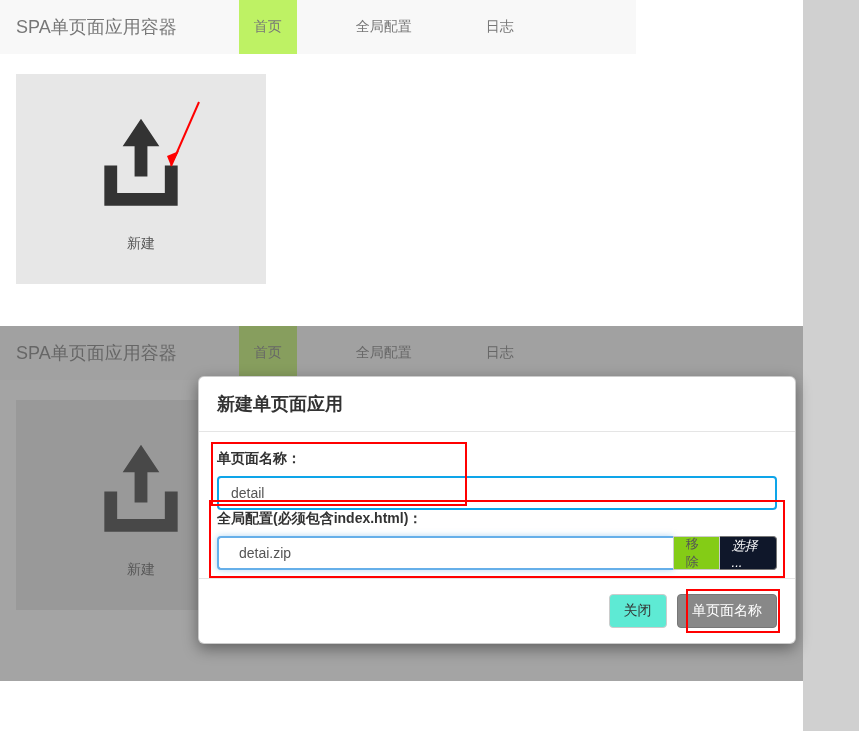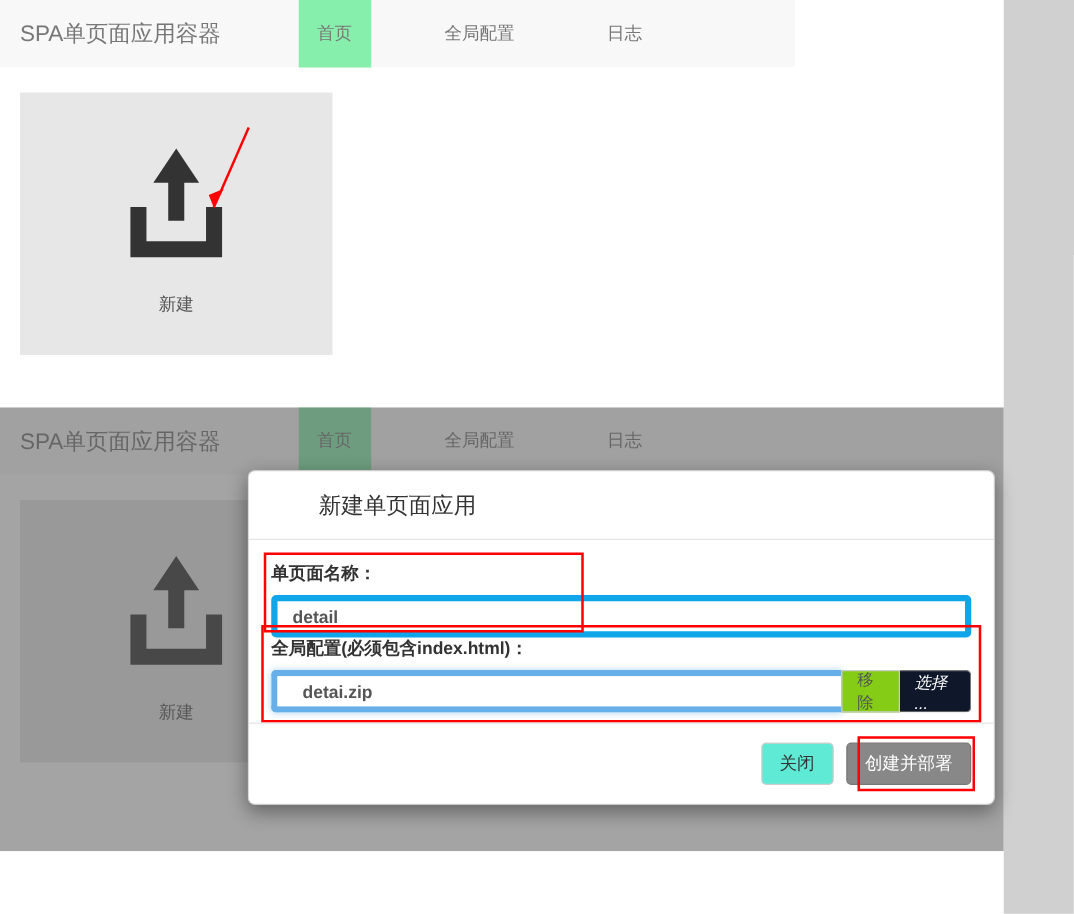--- a/index.html
+++ b/index.html
@@ -8,21 +8,21 @@
     .wrap { width: 803px; position: relative; }
     .right-gutter { position: absolute; left: 803px; top: 0; width: 56px; height: 731px; background: #d0d0d0; }
 
     .panel { background: #fff; position: relative; }
     .panel-top { margin-bottom: 12px; }
     .panel-bottom { position: relative; }
 
     .navbar { height: 54px; background: #f8f8f8; display: flex; align-items: center; padding: 0 16px; gap: 44px; }
     .navbar-brand { font-size: 18px; color: #777; font-weight: 400; margin-right: 18px; }
     .nav-item { font-size: 14px; color: #777; padding: 18px 15px; cursor: pointer; }
-    .nav-item.active { background: #86efac; text-align: right; }
+    .nav-item.active { background: #bef264; text-align: right; }
 
     .content { padding: 20px 16px 30px; background: #fff; }
 
     .tile {
       width: 250px; height: 210px; background: #e7e7e7;
       display: flex; flex-direction: column; align-items: center; justify-content: center;
       cursor: pointer; position: relative;
     }
     .tile-label { color: #555; font-size: 14px; margin-top: 20px; }
 
@@ -35,29 +35,29 @@
 
     .overlay { position: absolute; inset: 0; background: rgba(90,90,90,0.55); }
 
     .modal {
       position: absolute; left: 198px; top: 376px; width: 598px;
       background: #fff; border-radius: 6px; z-index: 10;
       box-shadow: 0 5px 15px rgba(0,0,0,0.4);
       border: 1px solid rgba(0,0,0,0.2);
     }
     .modal-header { padding: 15px 18px; border-bottom: 1px solid #e5e5e5; }
-    .modal-title { font-size: 18px; color: #333; font-weight: 400; margin-left: 38px; }
+    .modal-title { font-size: 18px; color: #333; font-weight: 700; }
     .modal-body { padding: 18px 18px 8px; }
     .modal-footer { padding: 15px 18px; border-top: 1px solid #e5e5e5; text-align: right; }
 
     .form-group { position: relative; }
     .form-label { font-size: 14px; font-weight: bold; color: #333; display: block; margin-bottom: 8px; }
     .form-control {
-      width: 100%; height: 34px; border: 5px solid #0ea5e9; border-radius: 4px;
-      padding: 0 12px; font-size: 14px; color: #555; background: #fff; font-weight: bold;
+      width: 100%; height: 34px; border: 2px solid #0ea5e9; border-radius: 4px;
+      padding: 0 12px; font-size: 14px; color: #555; background: #fff;
     }
 
     .input-group { display: flex; }
     .input-group .form-control { border-radius: 4px 0 0 4px; border-right: 0; }
     .input-addon {
       display: inline-flex; align-items: center; justify-content: center;
       height: 34px; padding: 0 12px; font-size: 13px; color: #555;
       background: #84cc16; border: 1px solid #ccc; cursor: pointer;
     }
     .input-addon.last { border-radius: 0 4px 4px 0; background: #0f172a; color: #fff; border-color: #777; font-style: italic; }
@@ -156,21 +156,21 @@
         <div class="input-group">
           <input class="form-control focused" value="detai.zip" style="">
           <span class="input-addon">移除</span>
           <span class="input-addon last">选择 ...</span>
         </div>
       </div>
 
     </div>
     <div class="modal-footer" style="position:relative;">
       <button class="btn">关闭</button>
-      <button class="btn btn-primary">创建并部署</button>
+      <button class="btn btn-primary">单页面名称</button>
       <div class="highlight-red hl3" style="left:487px; top:10px; width:94px; height:44px;"></div>
     </div>
   </div>
 
   <div class="cursor-cross" style="left:820px; top:636px;"></div>
 
 </div>
 
 <div class="right-gutter"></div>
 

